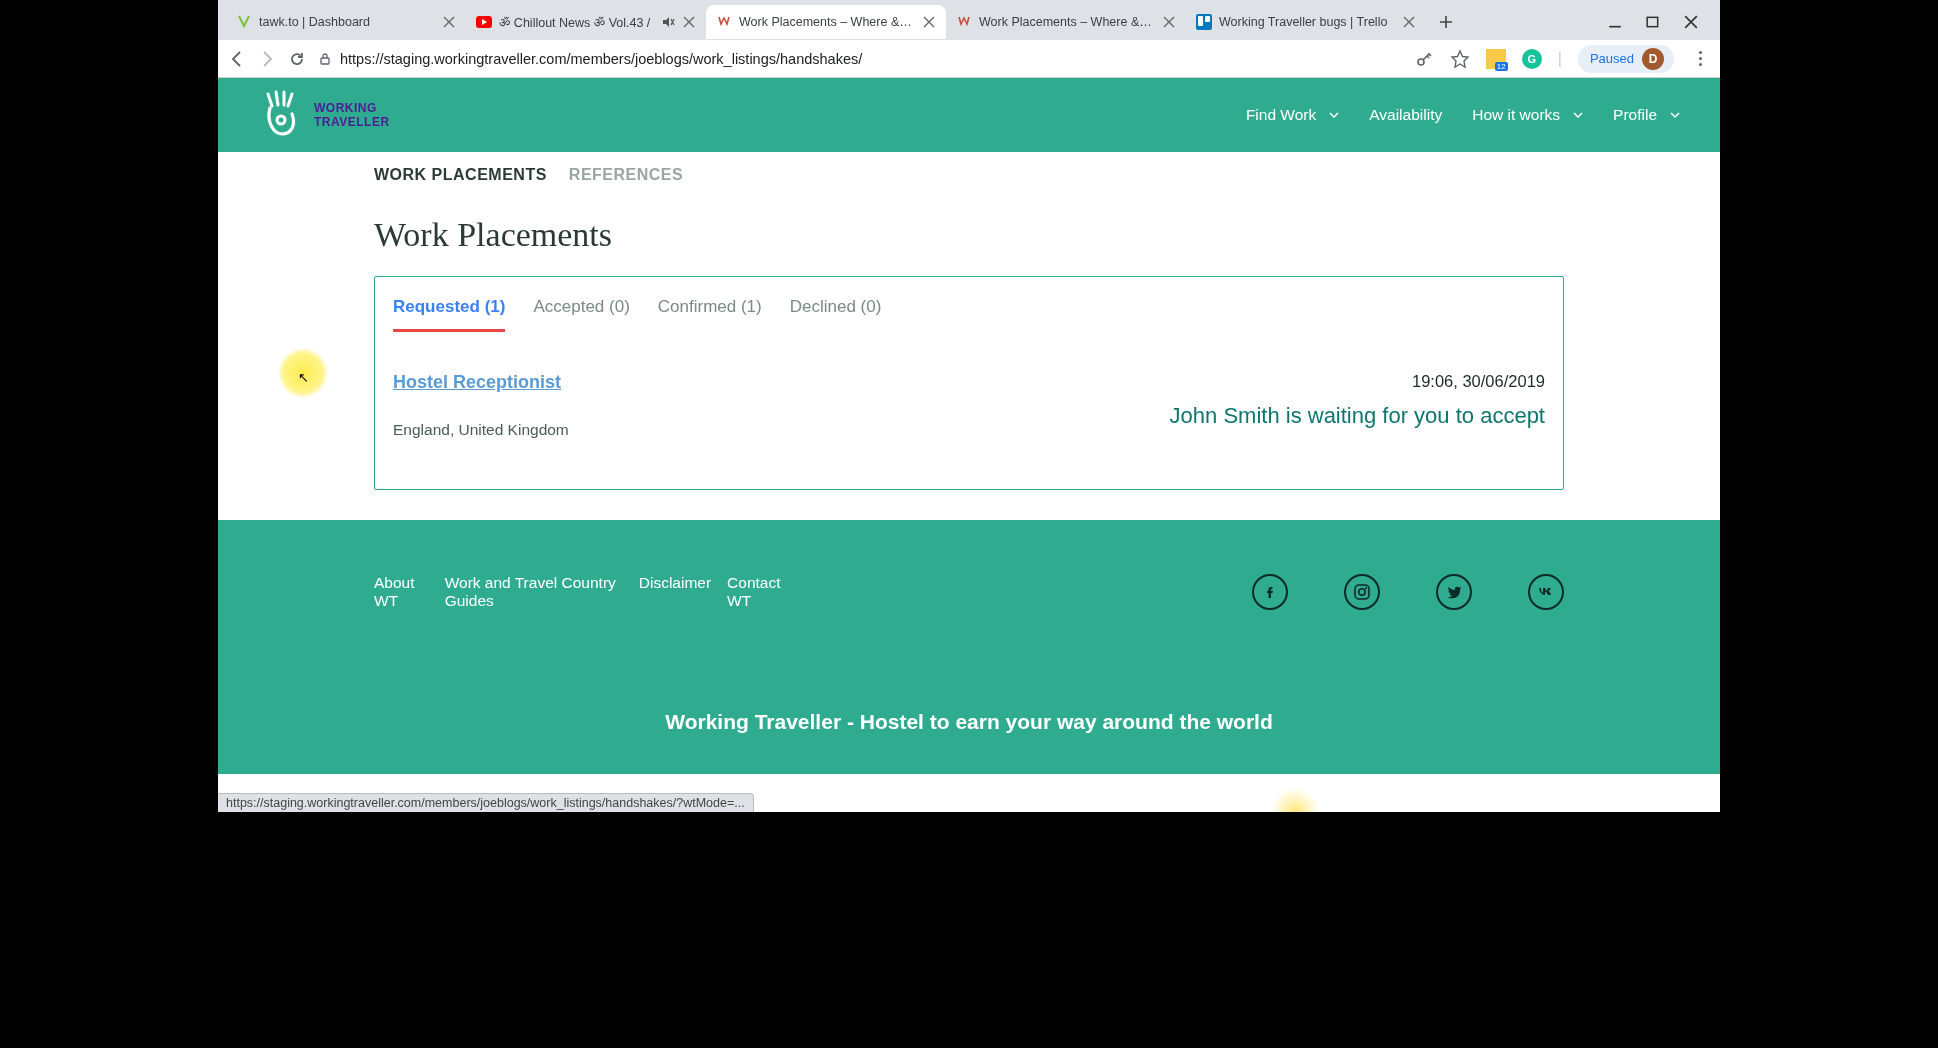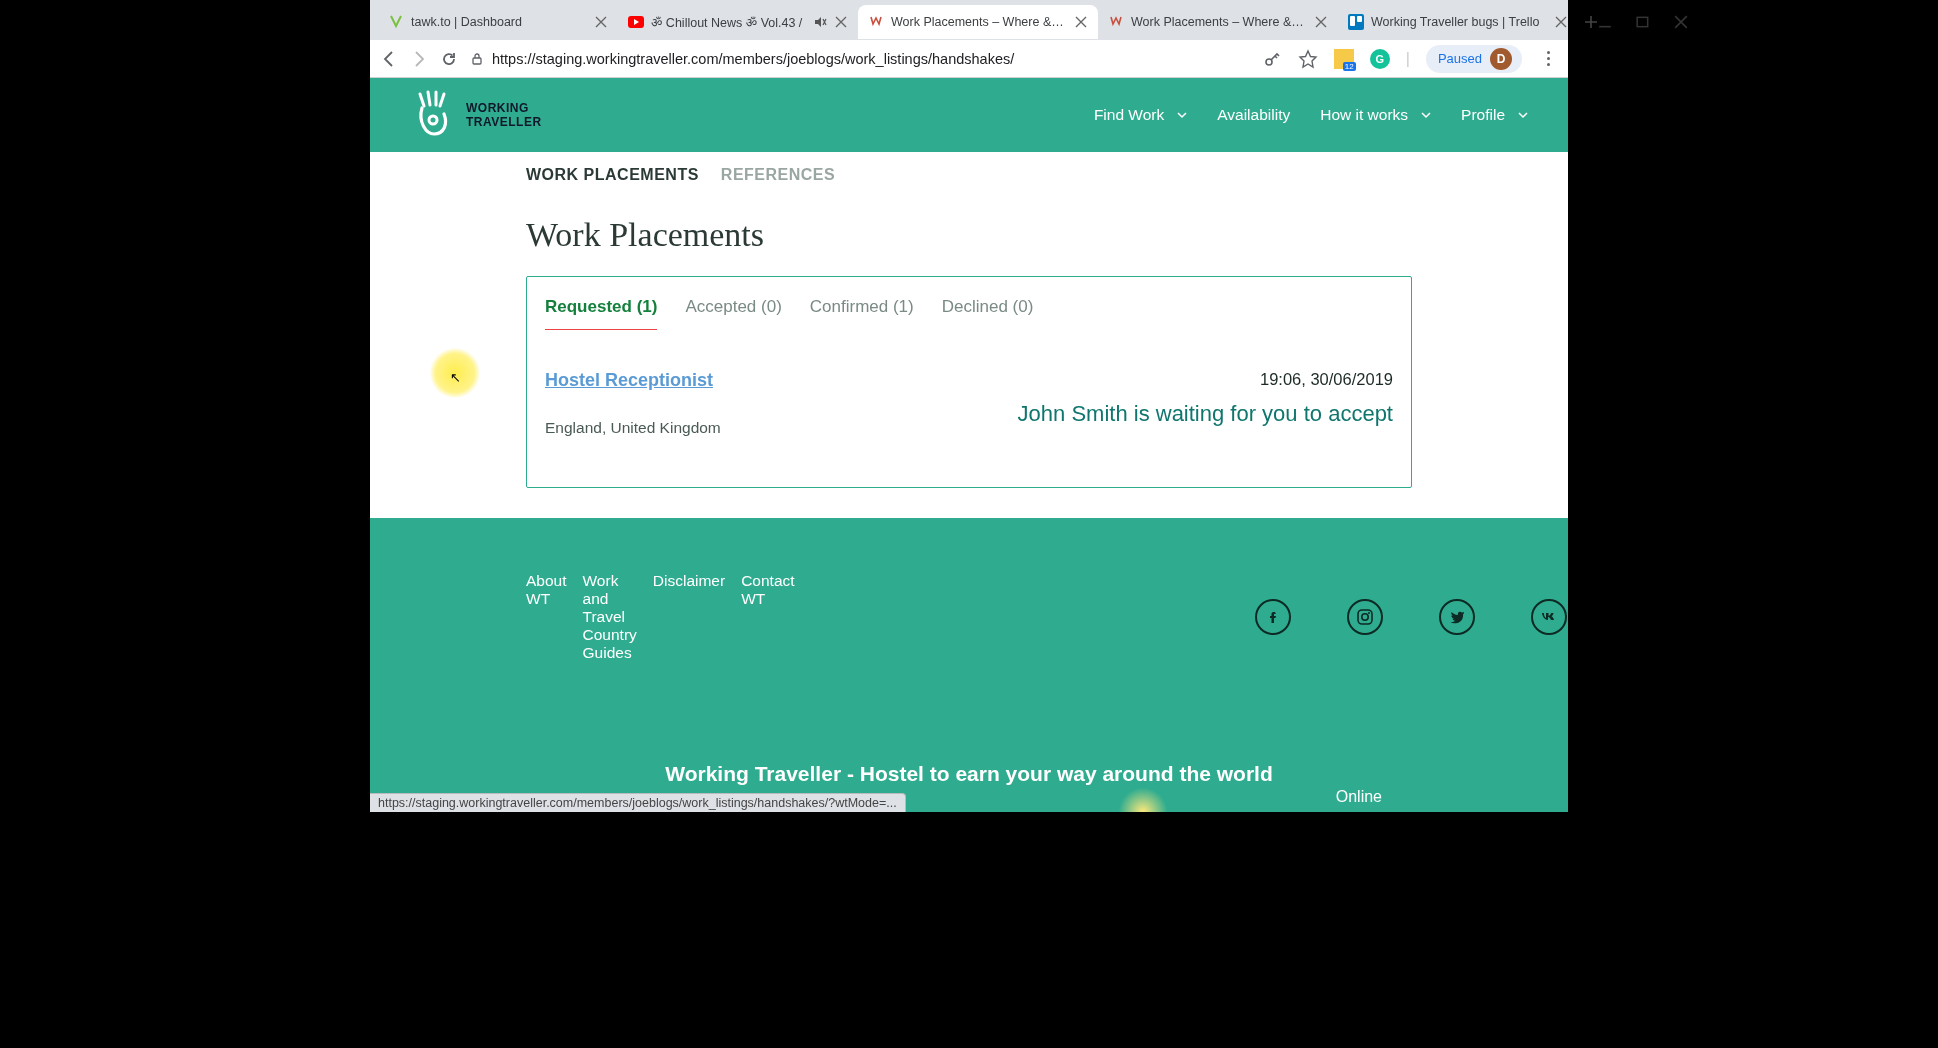--- a/index.html
+++ b/index.html
@@ -29,38 +29,38 @@
 .ext-badge::after { content:"12"; position:absolute; bottom:-2px; right:-2px; background:#1a73e8; color:#fff; font-size:8px; padding:0 2px; border-radius:2px;}
 .grammarly { width:20px; height:20px; border-radius:50%; background:#15c39a; display:flex; align-items:center; justify-content:center; color:#fff; font-size:11px; font-weight:bold;}
 .profile-chip { display:flex; align-items:center; gap:8px; background:#e8eef7; border-radius:16px; padding:3px 10px 3px 12px; font-size:13px; color:#1a73e8;}
 .profile-chip .av { width:22px; height:22px; border-radius:50%; background:#a1592e; color:#fff; display:flex; align-items:center; justify-content:center; font-size:12px; font-weight:600;}
 .menu-dots { display:flex; flex-direction:column; gap:3px; }
 .menu-dots i { width:3px; height:3px; background:#5f6368; border-radius:50%; display:block;}
 
 
 .viewport { height: calc(812px - 78px); overflow:hidden; background:#fff; position:relative; }
 .site-header { background:#2fac8f; height:74px; display:flex; align-items:center; padding:0 40px; }
-.logo { display:flex; align-items:center; gap:12px; color:#0f172a; }
+.logo { display:flex; align-items:center; gap:12px; color:#4c1d95; }
 .logo-mark { width:44px; height:50px; }
 .logo-text { font-size:12px; letter-spacing:0.5px; line-height:1.2; font-weight:600;}
 .main-nav { margin-left:auto; display:flex; gap:30px; color:#fff; font-size:15.5px; }
 .main-nav .item { display:flex; align-items:center; gap:13px; cursor:pointer;}
 .chev { width:10px; height:10px; }
 
 .sub-nav { padding: 14px 0 14px 156px; display:flex; gap:22px; font-size:16px; font-weight:700; letter-spacing:0.5px;}
 .sub-nav .tabl { color:#9aa6a3; cursor:pointer;}
 .sub-nav .tabl.active { color:#2b3a37; }
 
 .page-wrap { padding: 18px 156px 30px 156px; }
 h1.page-title { font-size:34px; font-weight:400; color:#2b3a37; margin-bottom:22px; font-family: Georgia, serif;}
 
 .panel { border:1px solid #2fac8f; border-radius:2px; }
 .status-tabs { display:flex; gap:28px; padding: 20px 18px 0 18px; font-size:17px; }
 .status-tabs .stab { color:#7a8a87; padding-bottom:12px; cursor:pointer; }
-.status-tabs .stab.active { color:#15803d; font-weight:700; border-bottom:1px solid #ef4444; }
+.status-tabs .stab.active { color:#3b82f6; font-weight:700; border-bottom:3px solid #ef4444; }
 
 .card { padding: 40px 18px 50px 18px; display:flex; justify-content:space-between; }
 .card-left .job-link { color:#5b9bd5; font-weight:700; font-size:18px; text-decoration:underline; }
 .card-left .loc { margin-top:28px; color:#4a5a57; font-size:15.5px;}
 .card-right { text-align:right; }
 .card-right .ts { color:#1d2b28; font-size:16.5px; }
 .card-right .status-line { color:#0f766e; font-size:22px; margin-top:12px;}
 
 .site-footer { background:#2fac8f; padding: 54px 156px 40px 156px; color:#fff; }
 .f-row { display:flex; align-items:center; }
@@ -75,21 +75,21 @@
 
 
 .online-chip { position:absolute; bottom:6px; right:186px; color:#fff; font-size:16px; }
 .glow { position:absolute; bottom:0; right:400px; width:50px; height:24px; background: radial-gradient(circle at 50% 100%, #ffe97a 0%, rgba(255,233,122,0) 70%); }
 
 
 .cursor-high { position:absolute; left:218px; top:254px; width:50px; height:50px; background: radial-gradient(circle, rgba(255,235,59,0.9) 0%, rgba(255,235,59,0.6) 55%, rgba(255,235,59,0) 72%); border-radius:50%; pointer-events:none;}
 .cursor-arrow { position:absolute; left:236px; top:278px; font-size:13px; color:#000; pointer-events:none;}
 
 
-.frame { width:1198px; height:812px; position:relative; margin:0 auto; transform-origin: top left; }
+.frame { width:1502px; height:812px; position:relative; margin:0 auto; transform-origin: top left; }
 @media (max-width:1510px){ .frame{ transform: scale(0.95);} }
 
 
 html { background:#000; }
 .frame-outer { background:#000; padding: 0; }
 </style>
 </head>
 <body>
 
 <div class="frame-outer">

